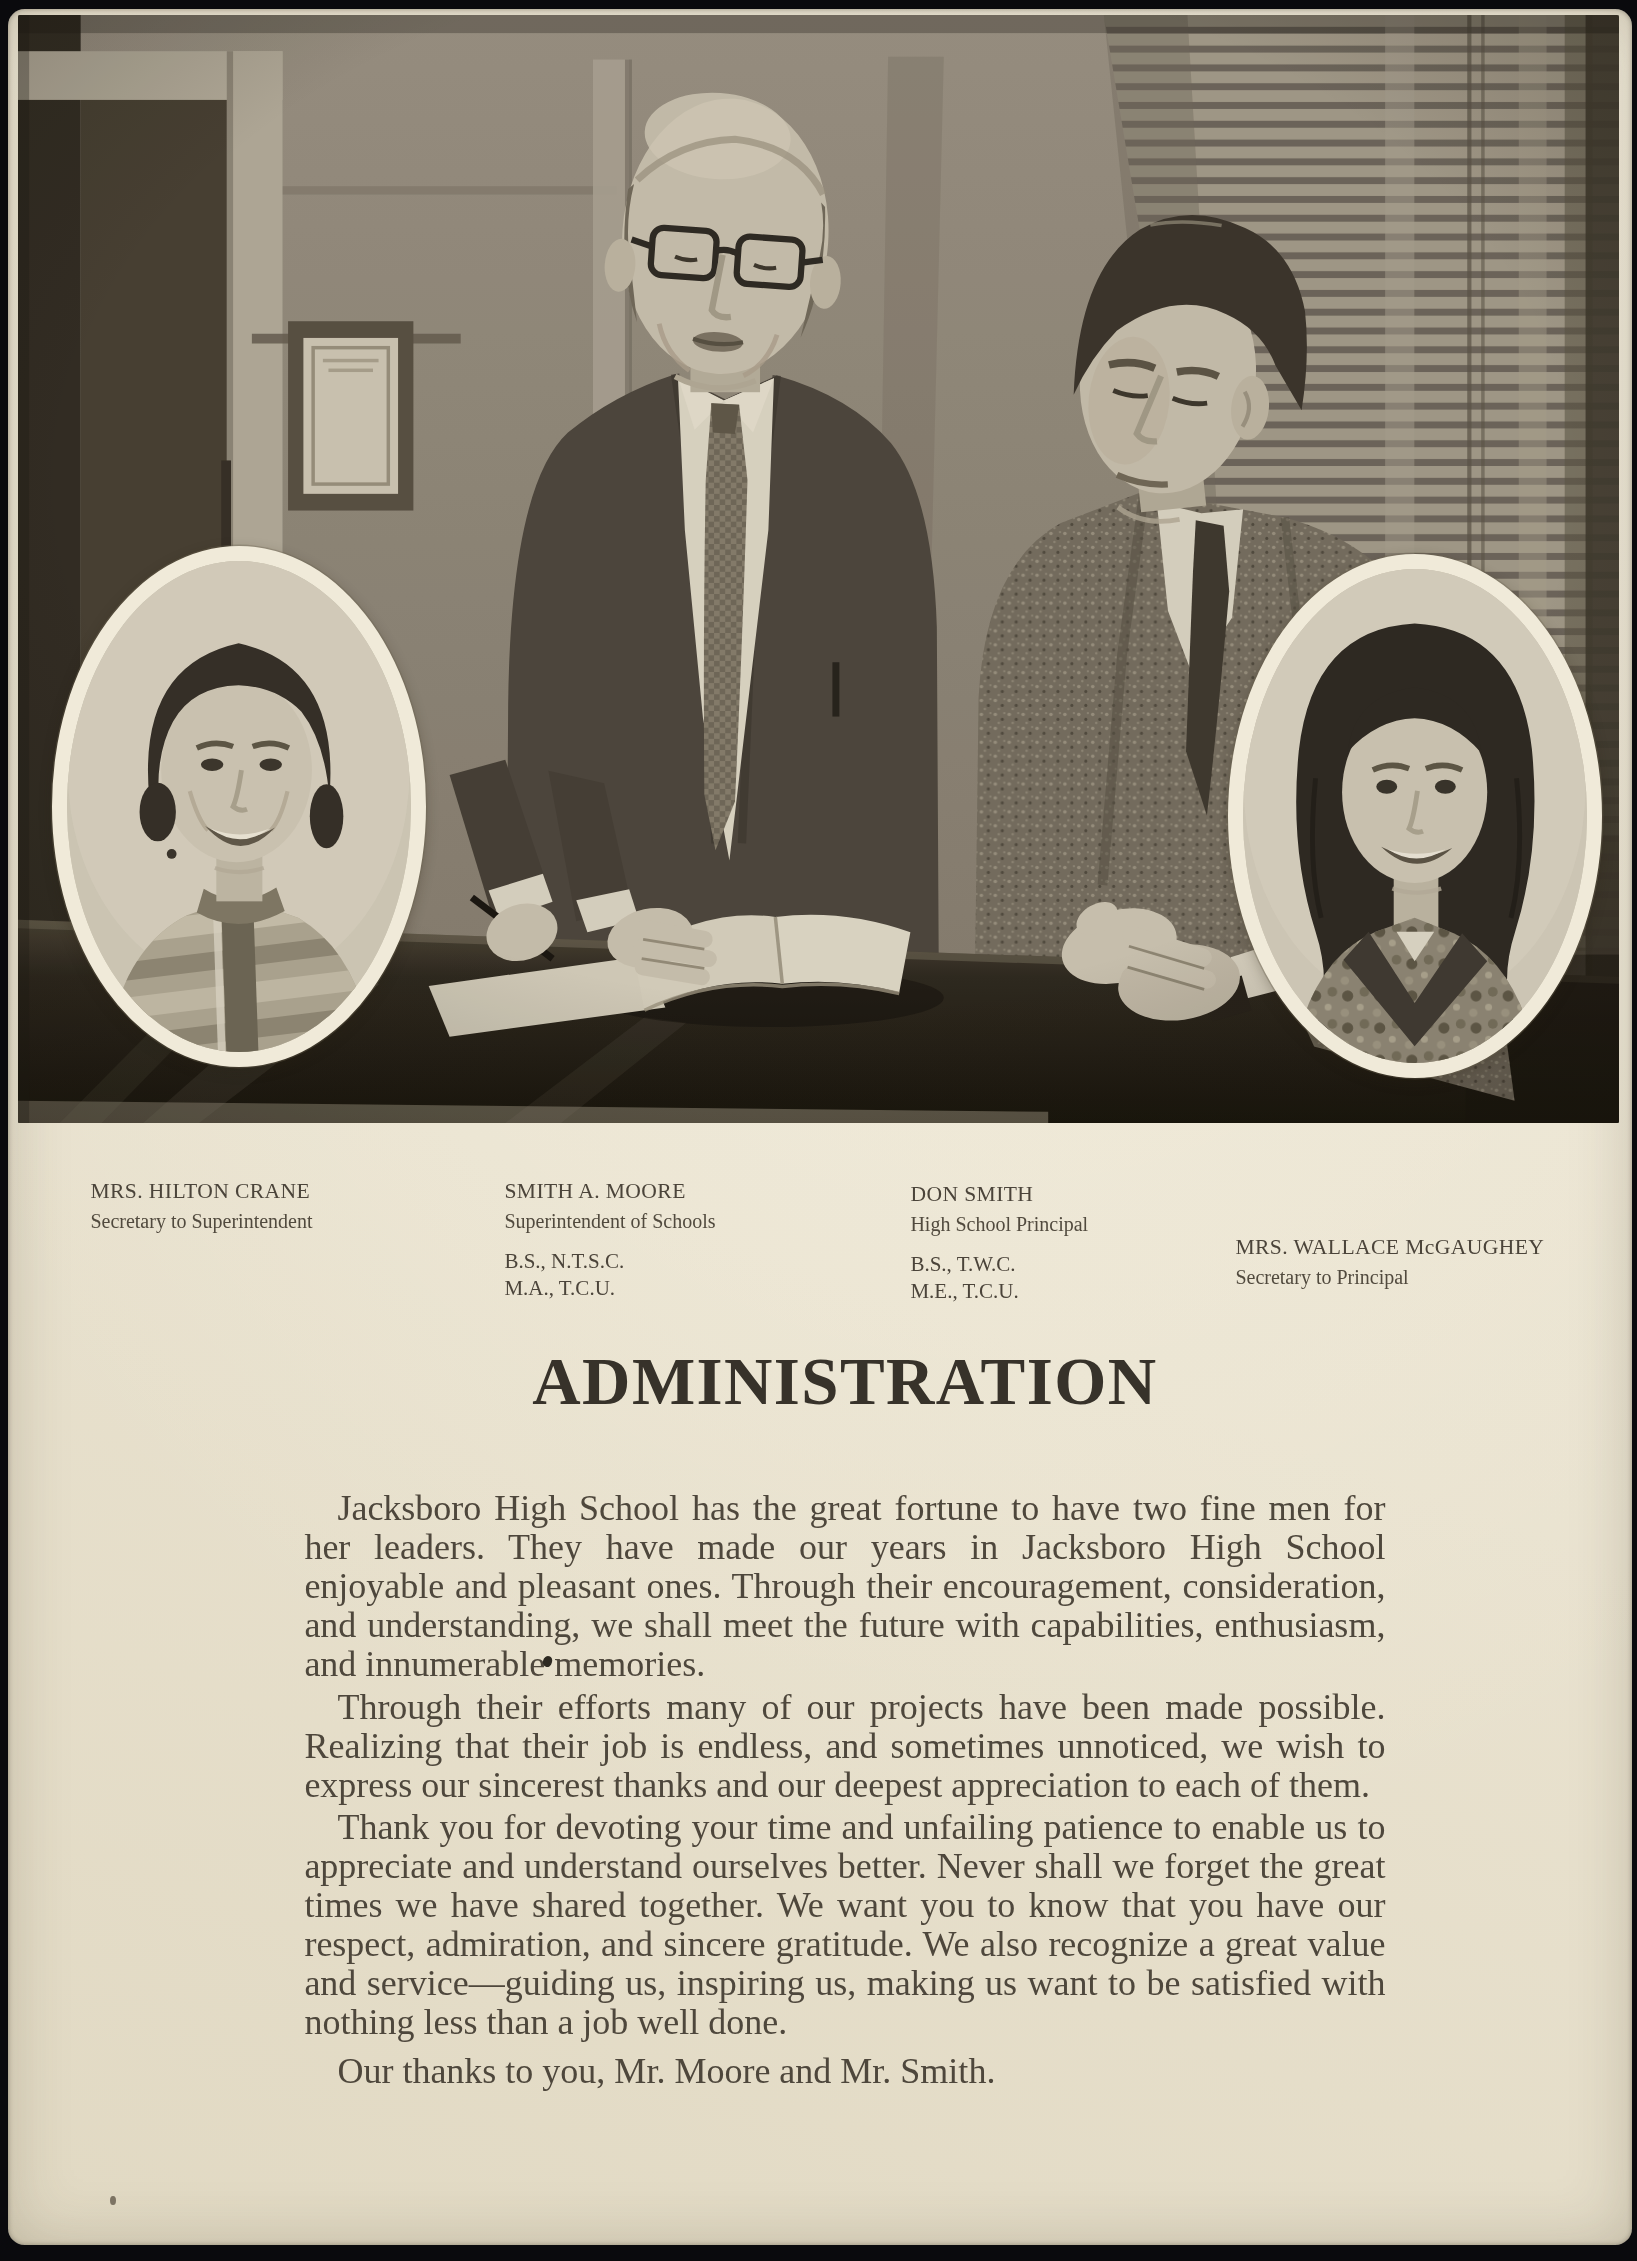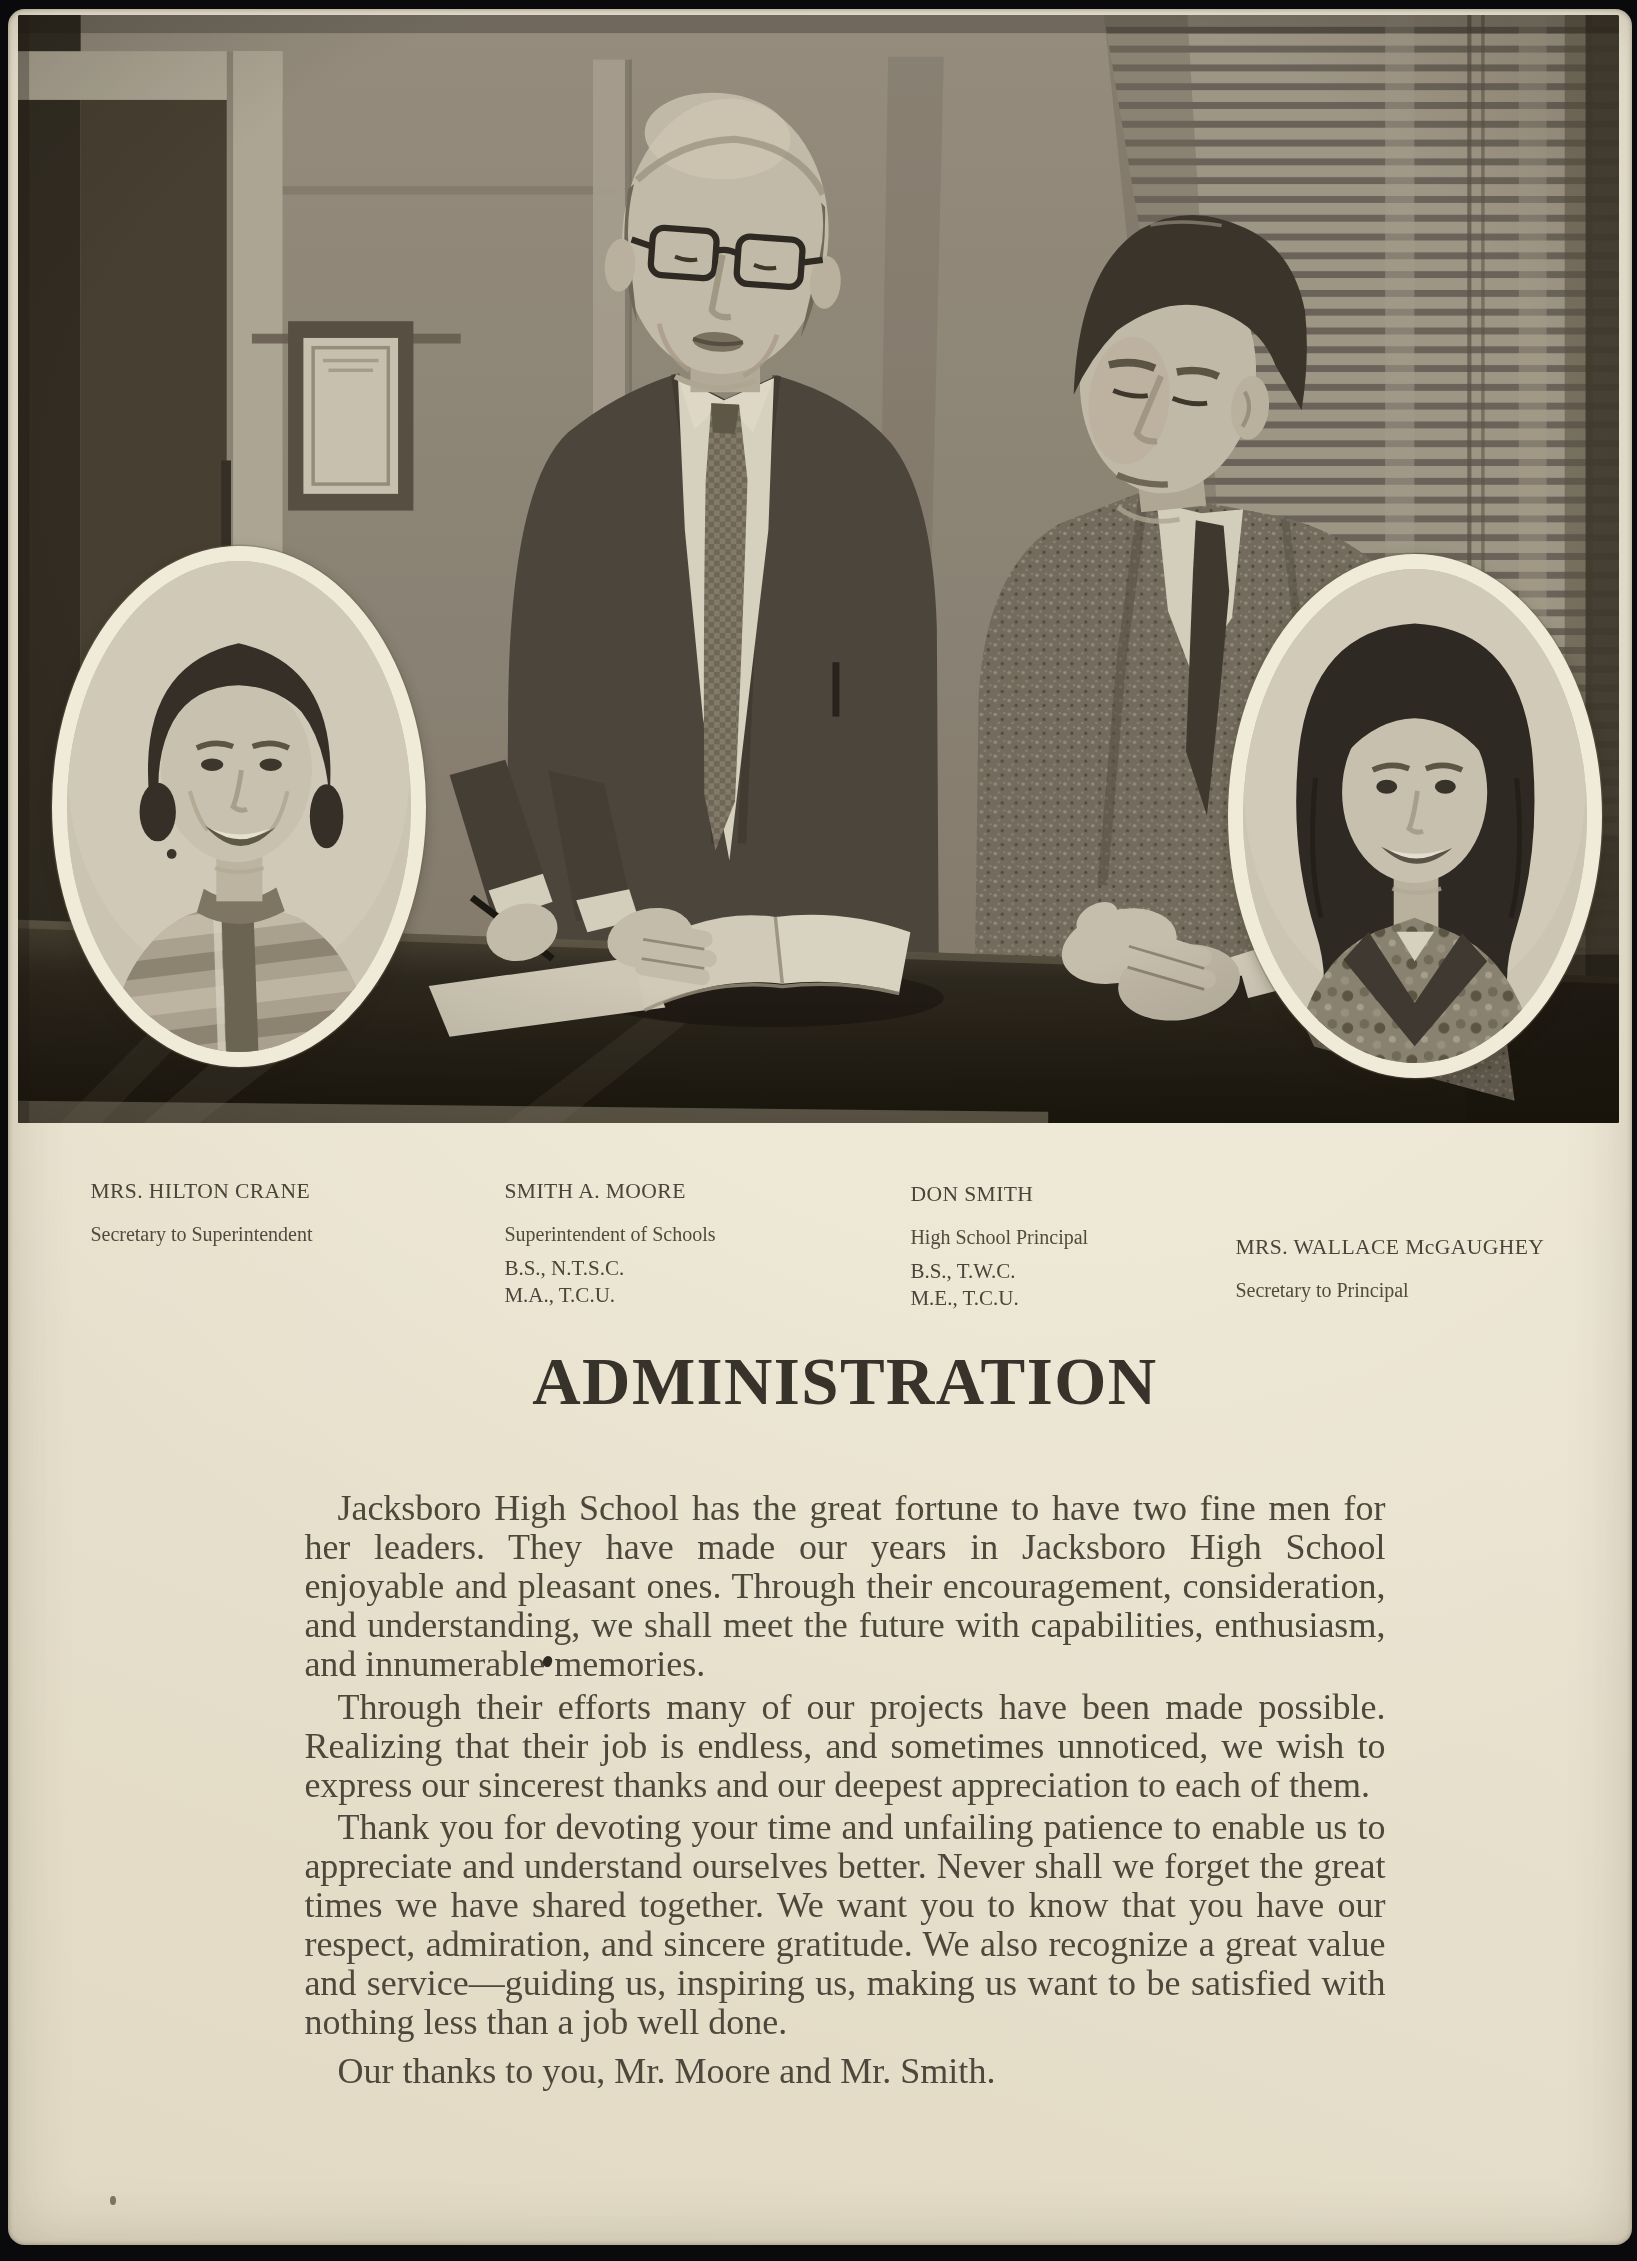--- a/index.html
+++ b/index.html
@@ -28,23 +28,23 @@
     position:absolute; border-radius:50%;
     border:15.3px solid #f0ead9; overflow:hidden; background:#cbc4b2;
     box-shadow: 0 0 0 1.4px rgba(110,100,80,.35), 0 4.2px 12.5px rgba(40,32,18,.28);
   }
   .oval svg { display:block; width:100%; height:100%; }
   .oval.left  { left:44px;  top:537px; width:374px; height:521px; }
   .oval.right { left:1220px; top:545px; width:374px; height:524px; }
 
   .caption { position:absolute; color:#4b443a; }
   .caption .name { display:block; font-size:21.6px; letter-spacing:0.4px; white-space:nowrap;margin-top:28px; }
-  .caption .role { display:block; font-size:20px; margin-top:19px; white-space:nowrap; color:#514a3e; }
+  .caption .role { display:block; font-size:20px; margin-top:6px; white-space:nowrap; color:#514a3e; }
   .caption .deg  { display:block; font-size:21px; line-height:27px; white-space:nowrap; color:#4b443a; }
-  .caption .deg.first { margin-top:9px; }
+  .caption .deg.first { margin-top:15px; }
   .c1 { left:82px;  top:1142px; }
   .c2 { left:496px;  top:1142px; }
   .c3 { left:902px; top:1145px; }
   .c4 { left:1227px; top:1198px; }
 
   .headline {
     position:absolute; left:296px; top:1334px; width:1081px;
     text-align:center; font-size:67px; font-weight:bold;
     letter-spacing:1.4px; color:#37322a;
   }

